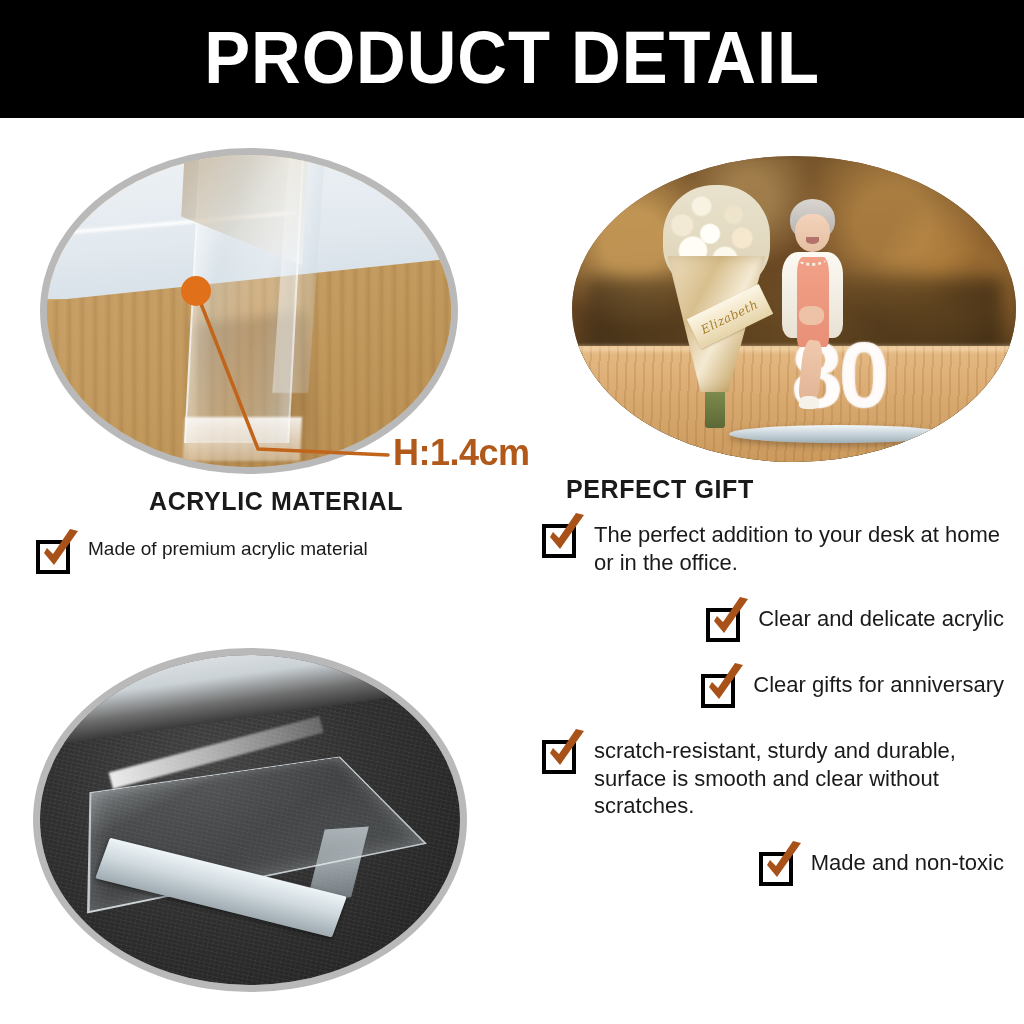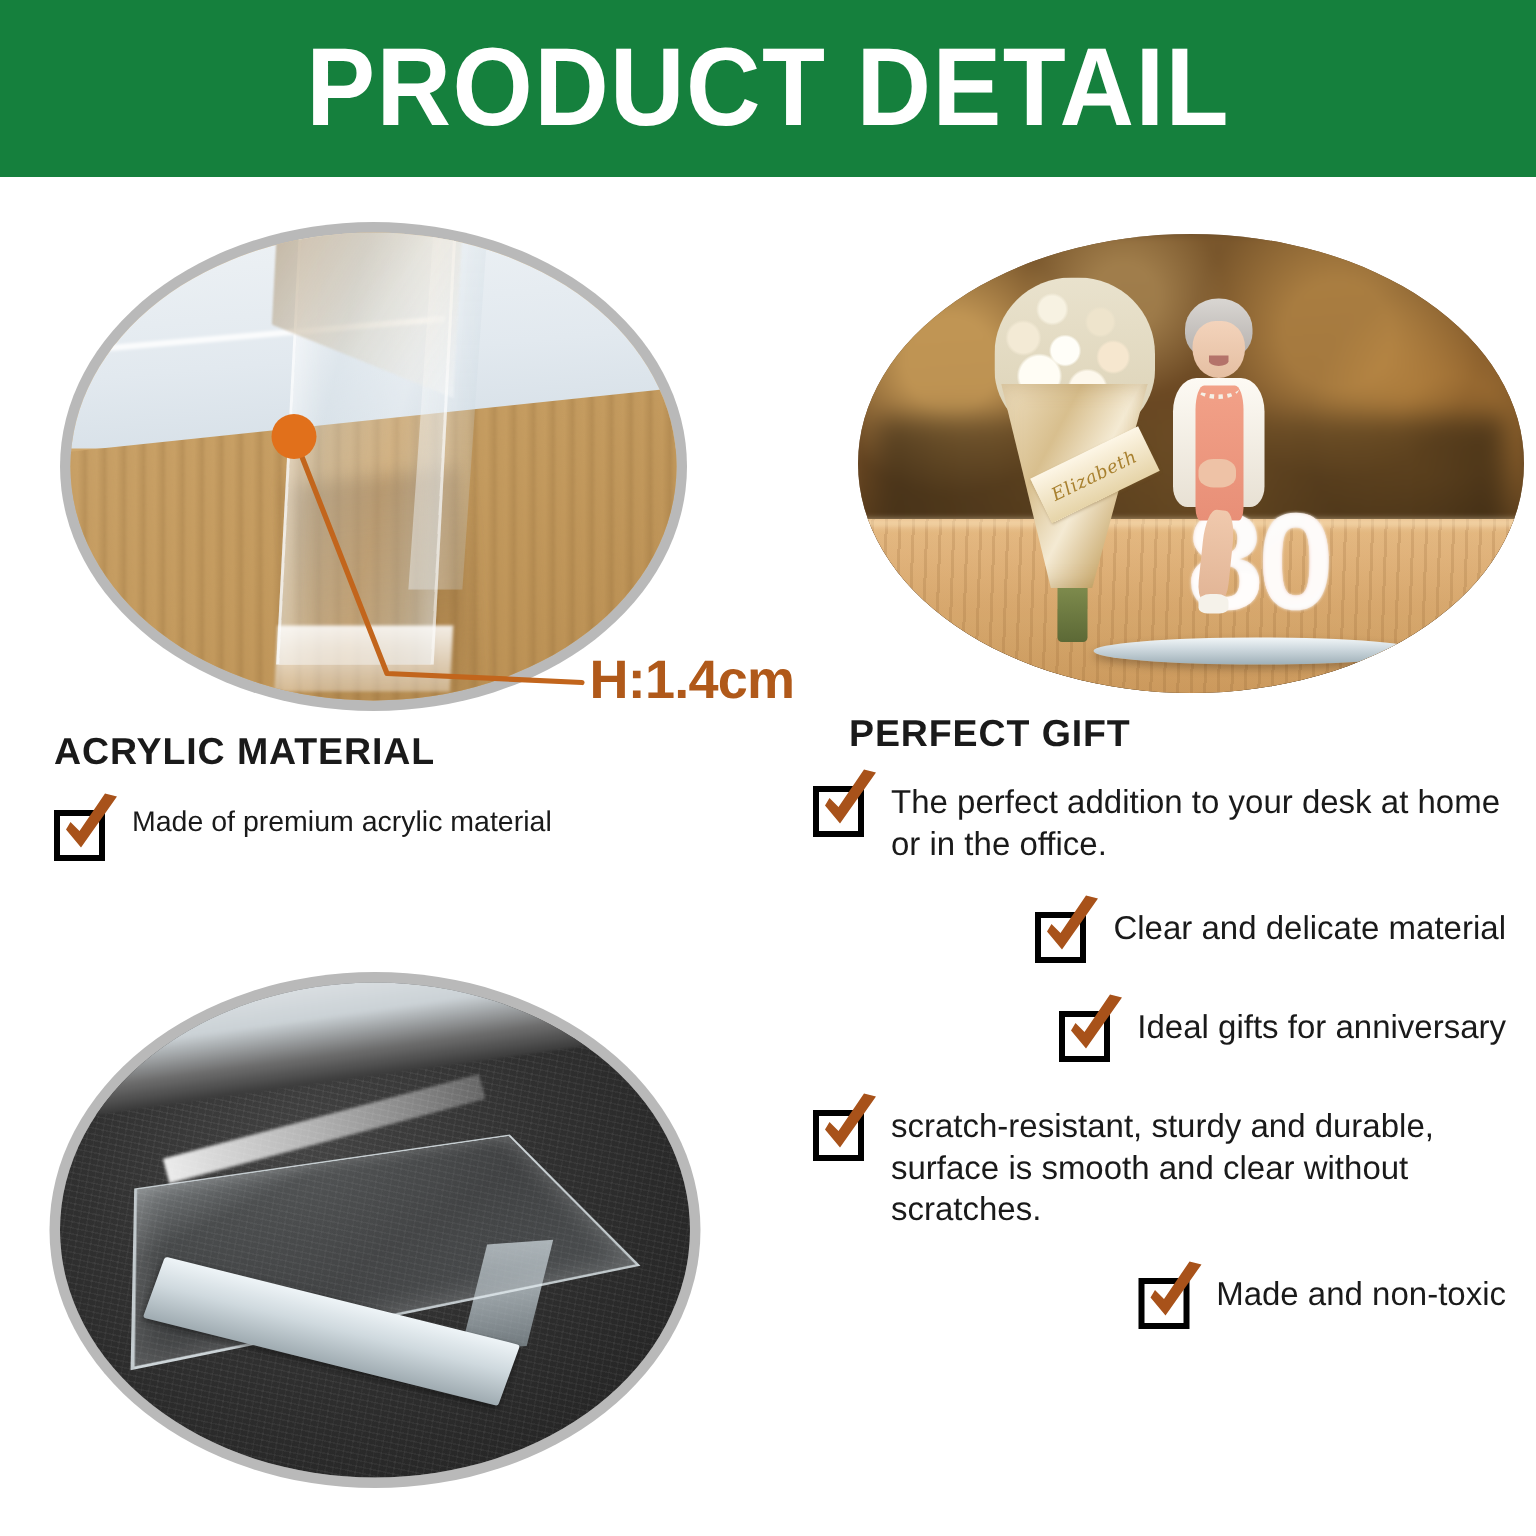--- a/index.html
+++ b/index.html
@@ -17,21 +17,21 @@
     -webkit-font-smoothing: antialiased;
   }
 
   
   .header-banner {
     position: absolute;
     left: 0;
     top: 0;
     width: 1024px;
     height: 118px;
-    background: #15803d;
+    background: #000000;
     display: flex;
     align-items: center;
     justify-content: center;
   }
   .header-title {
     color: #ffffff;
     font-family: "Liberation Sans Narrow", "Liberation Sans", sans-serif;
     font-weight: bold;
     font-size: 74px;
     letter-spacing: 1px;
@@ -452,21 +452,21 @@
     font-weight: bold;
     font-size: 36px;
     letter-spacing: -0.5px;
     white-space: nowrap;
   }
 
   
   .col {
     position: absolute;
   }
-  #col-left  { left: 36px;  top: 487px; width: 480px; }
+  #col-left  { left: 36px;  top: 487px; width: 480px; text-align: center; }
   #col-right { left: 542px; top: 475px; width: 462px; }
 
   .section-heading {
     font-weight: bold;
     font-size: 25px;
     color: #1a1a1a;
     letter-spacing: 0.6px;
     margin: 0 0 18px 0;
   }
   #col-right .section-heading { margin-bottom: 14px; margin-left: 24px; }
@@ -597,29 +597,29 @@
         </svg>
       </span>
       <span class="feature-text">The perfect addition to your desk at home or in the office.</span>
     </li>
     <li class="feature-item">
       <span class="check-box">
         <svg viewBox="0 0 48 48" xmlns="http://www.w3.org/2000/svg">
           <path d="M8 25 L18 37 L42 3 L34 1 L17 26 L11 20 Z" fill="#A8521A"></path>
         </svg>
       </span>
-      <span class="feature-text">Clear and delicate material</span>
+      <span class="feature-text">Clear and delicate acrylic</span>
     </li>
     <li class="feature-item">
       <span class="check-box">
         <svg viewBox="0 0 48 48" xmlns="http://www.w3.org/2000/svg">
           <path d="M8 25 L18 37 L42 3 L34 1 L17 26 L11 20 Z" fill="#A8521A"></path>
         </svg>
       </span>
-      <span class="feature-text">Ideal gifts for anniversary</span>
+      <span class="feature-text">Clear gifts for anniversary</span>
     </li>
     <li class="feature-item">
       <span class="check-box">
         <svg viewBox="0 0 48 48" xmlns="http://www.w3.org/2000/svg">
           <path d="M8 25 L18 37 L42 3 L34 1 L17 26 L11 20 Z" fill="#A8521A"></path>
         </svg>
       </span>
       <span class="feature-text">scratch-resistant, sturdy and durable, surface is smooth and clear without scratches.</span>
     </li>
     <li class="feature-item">

